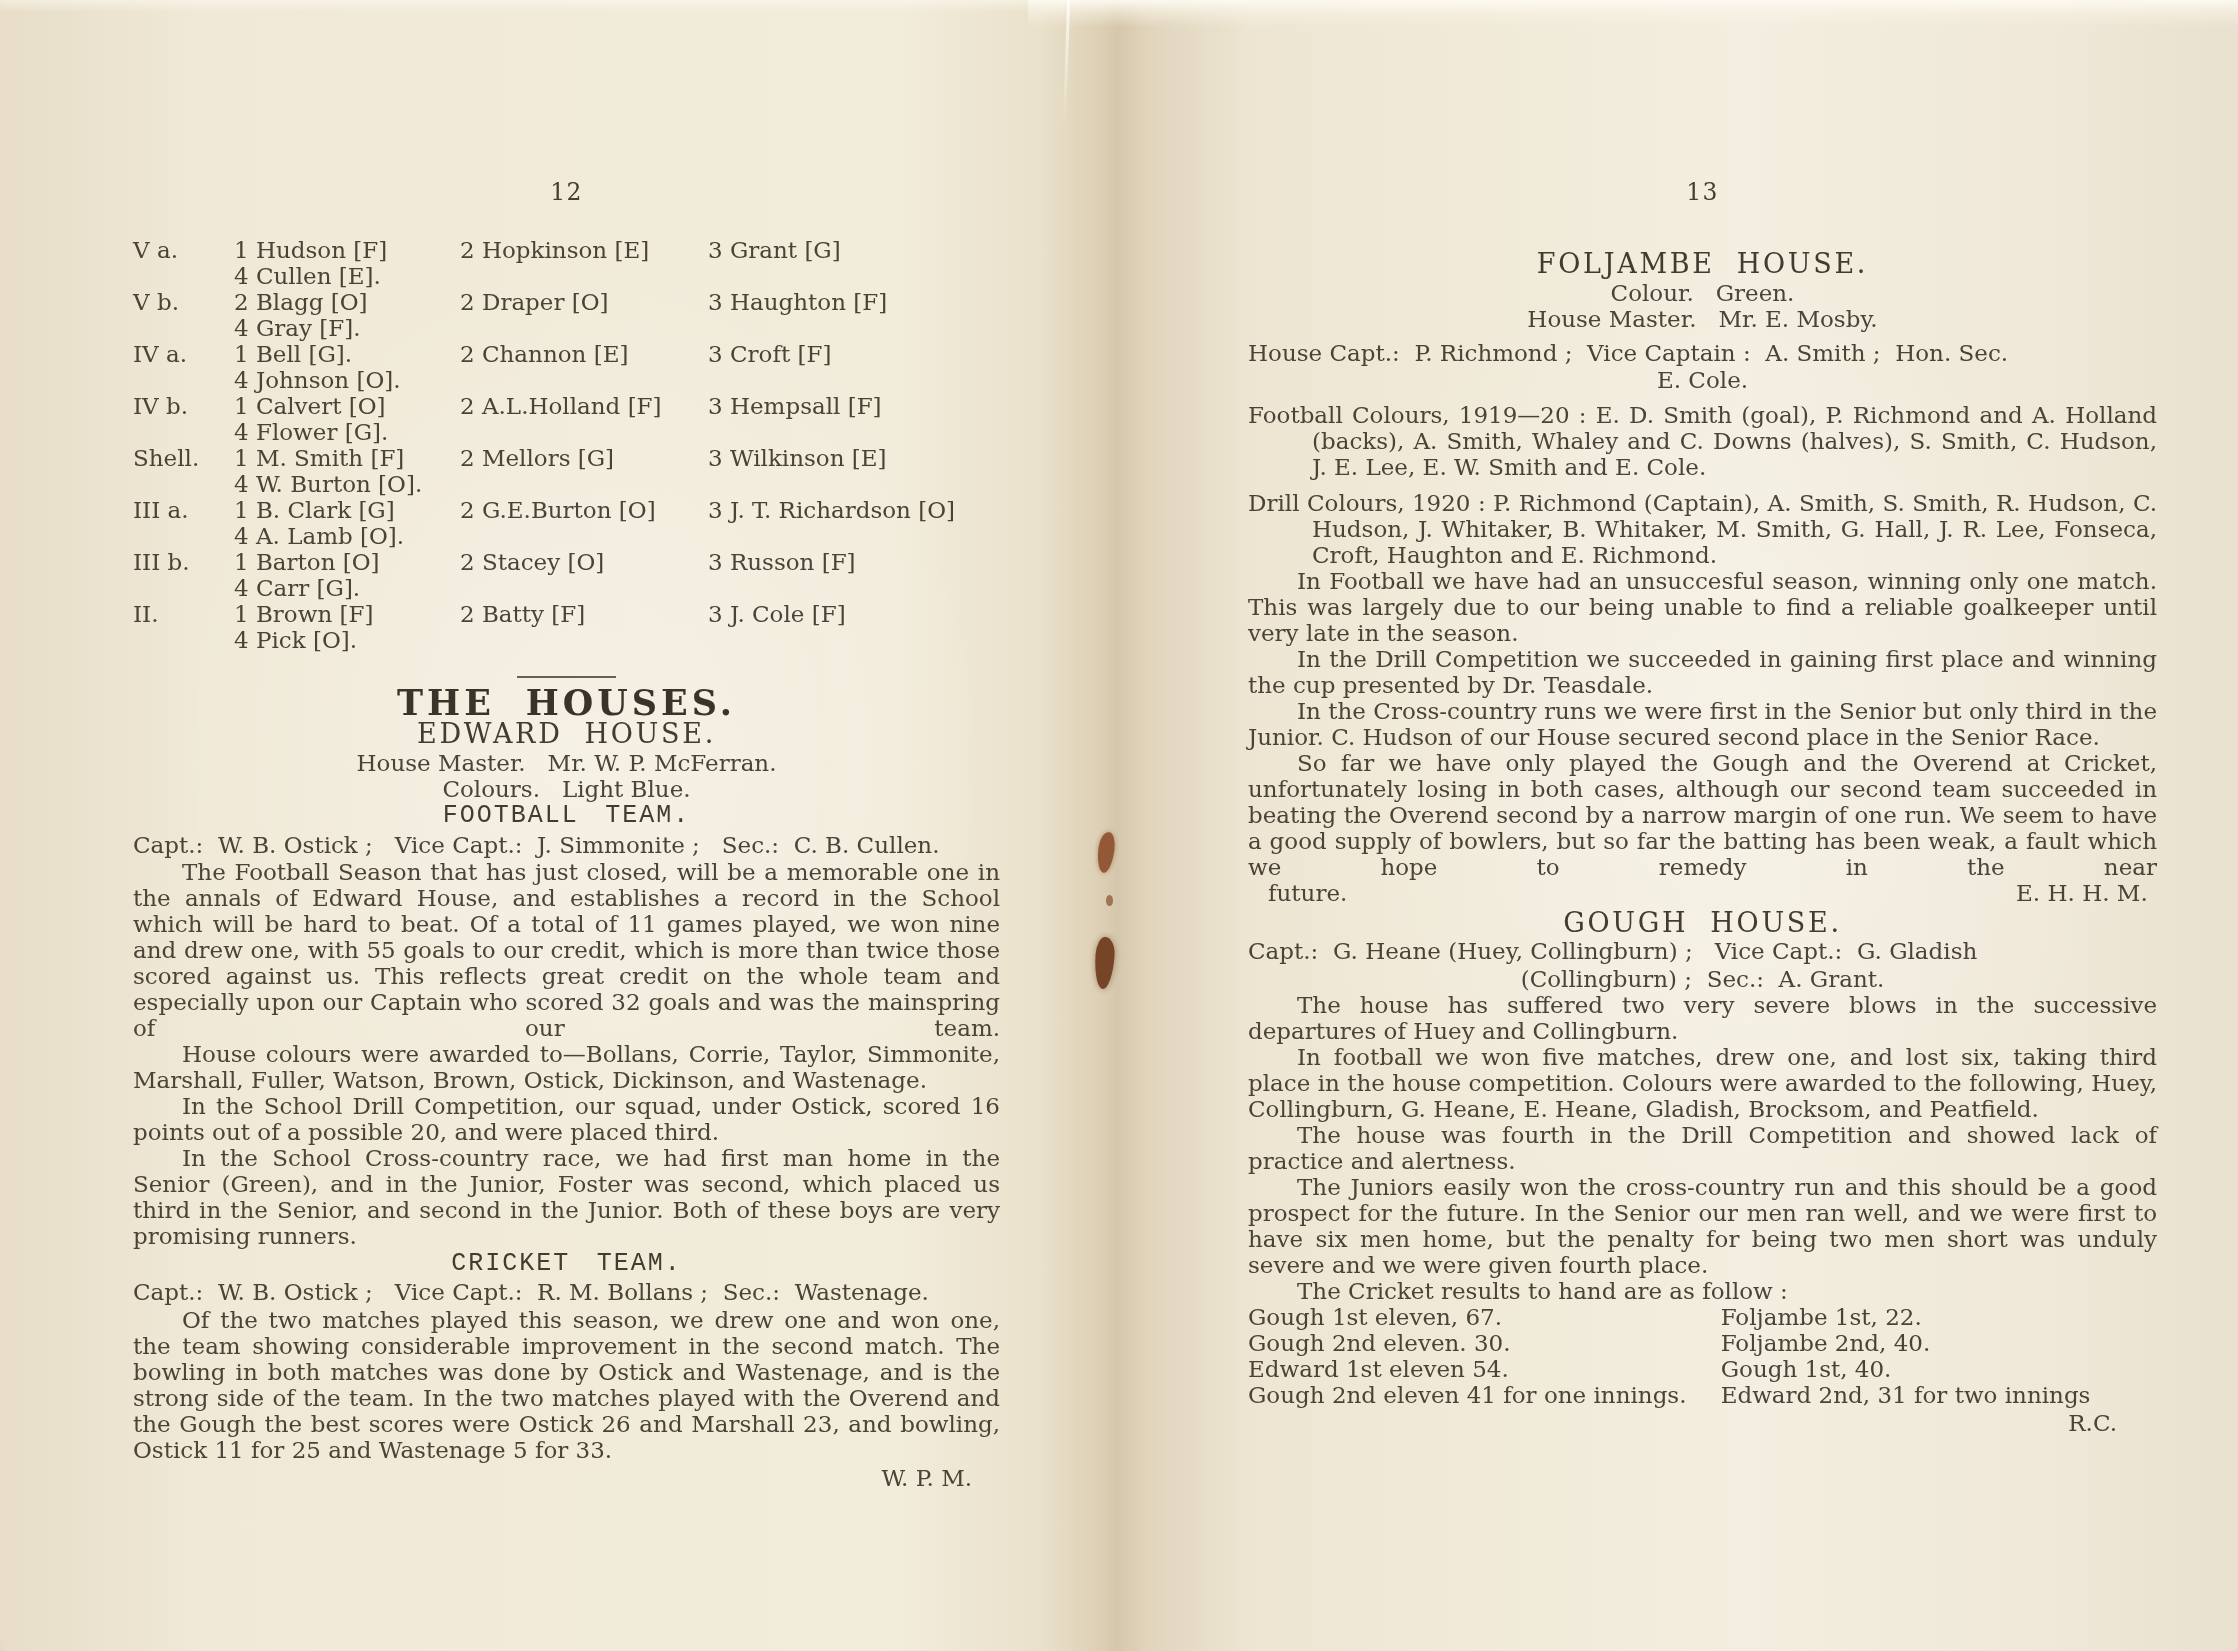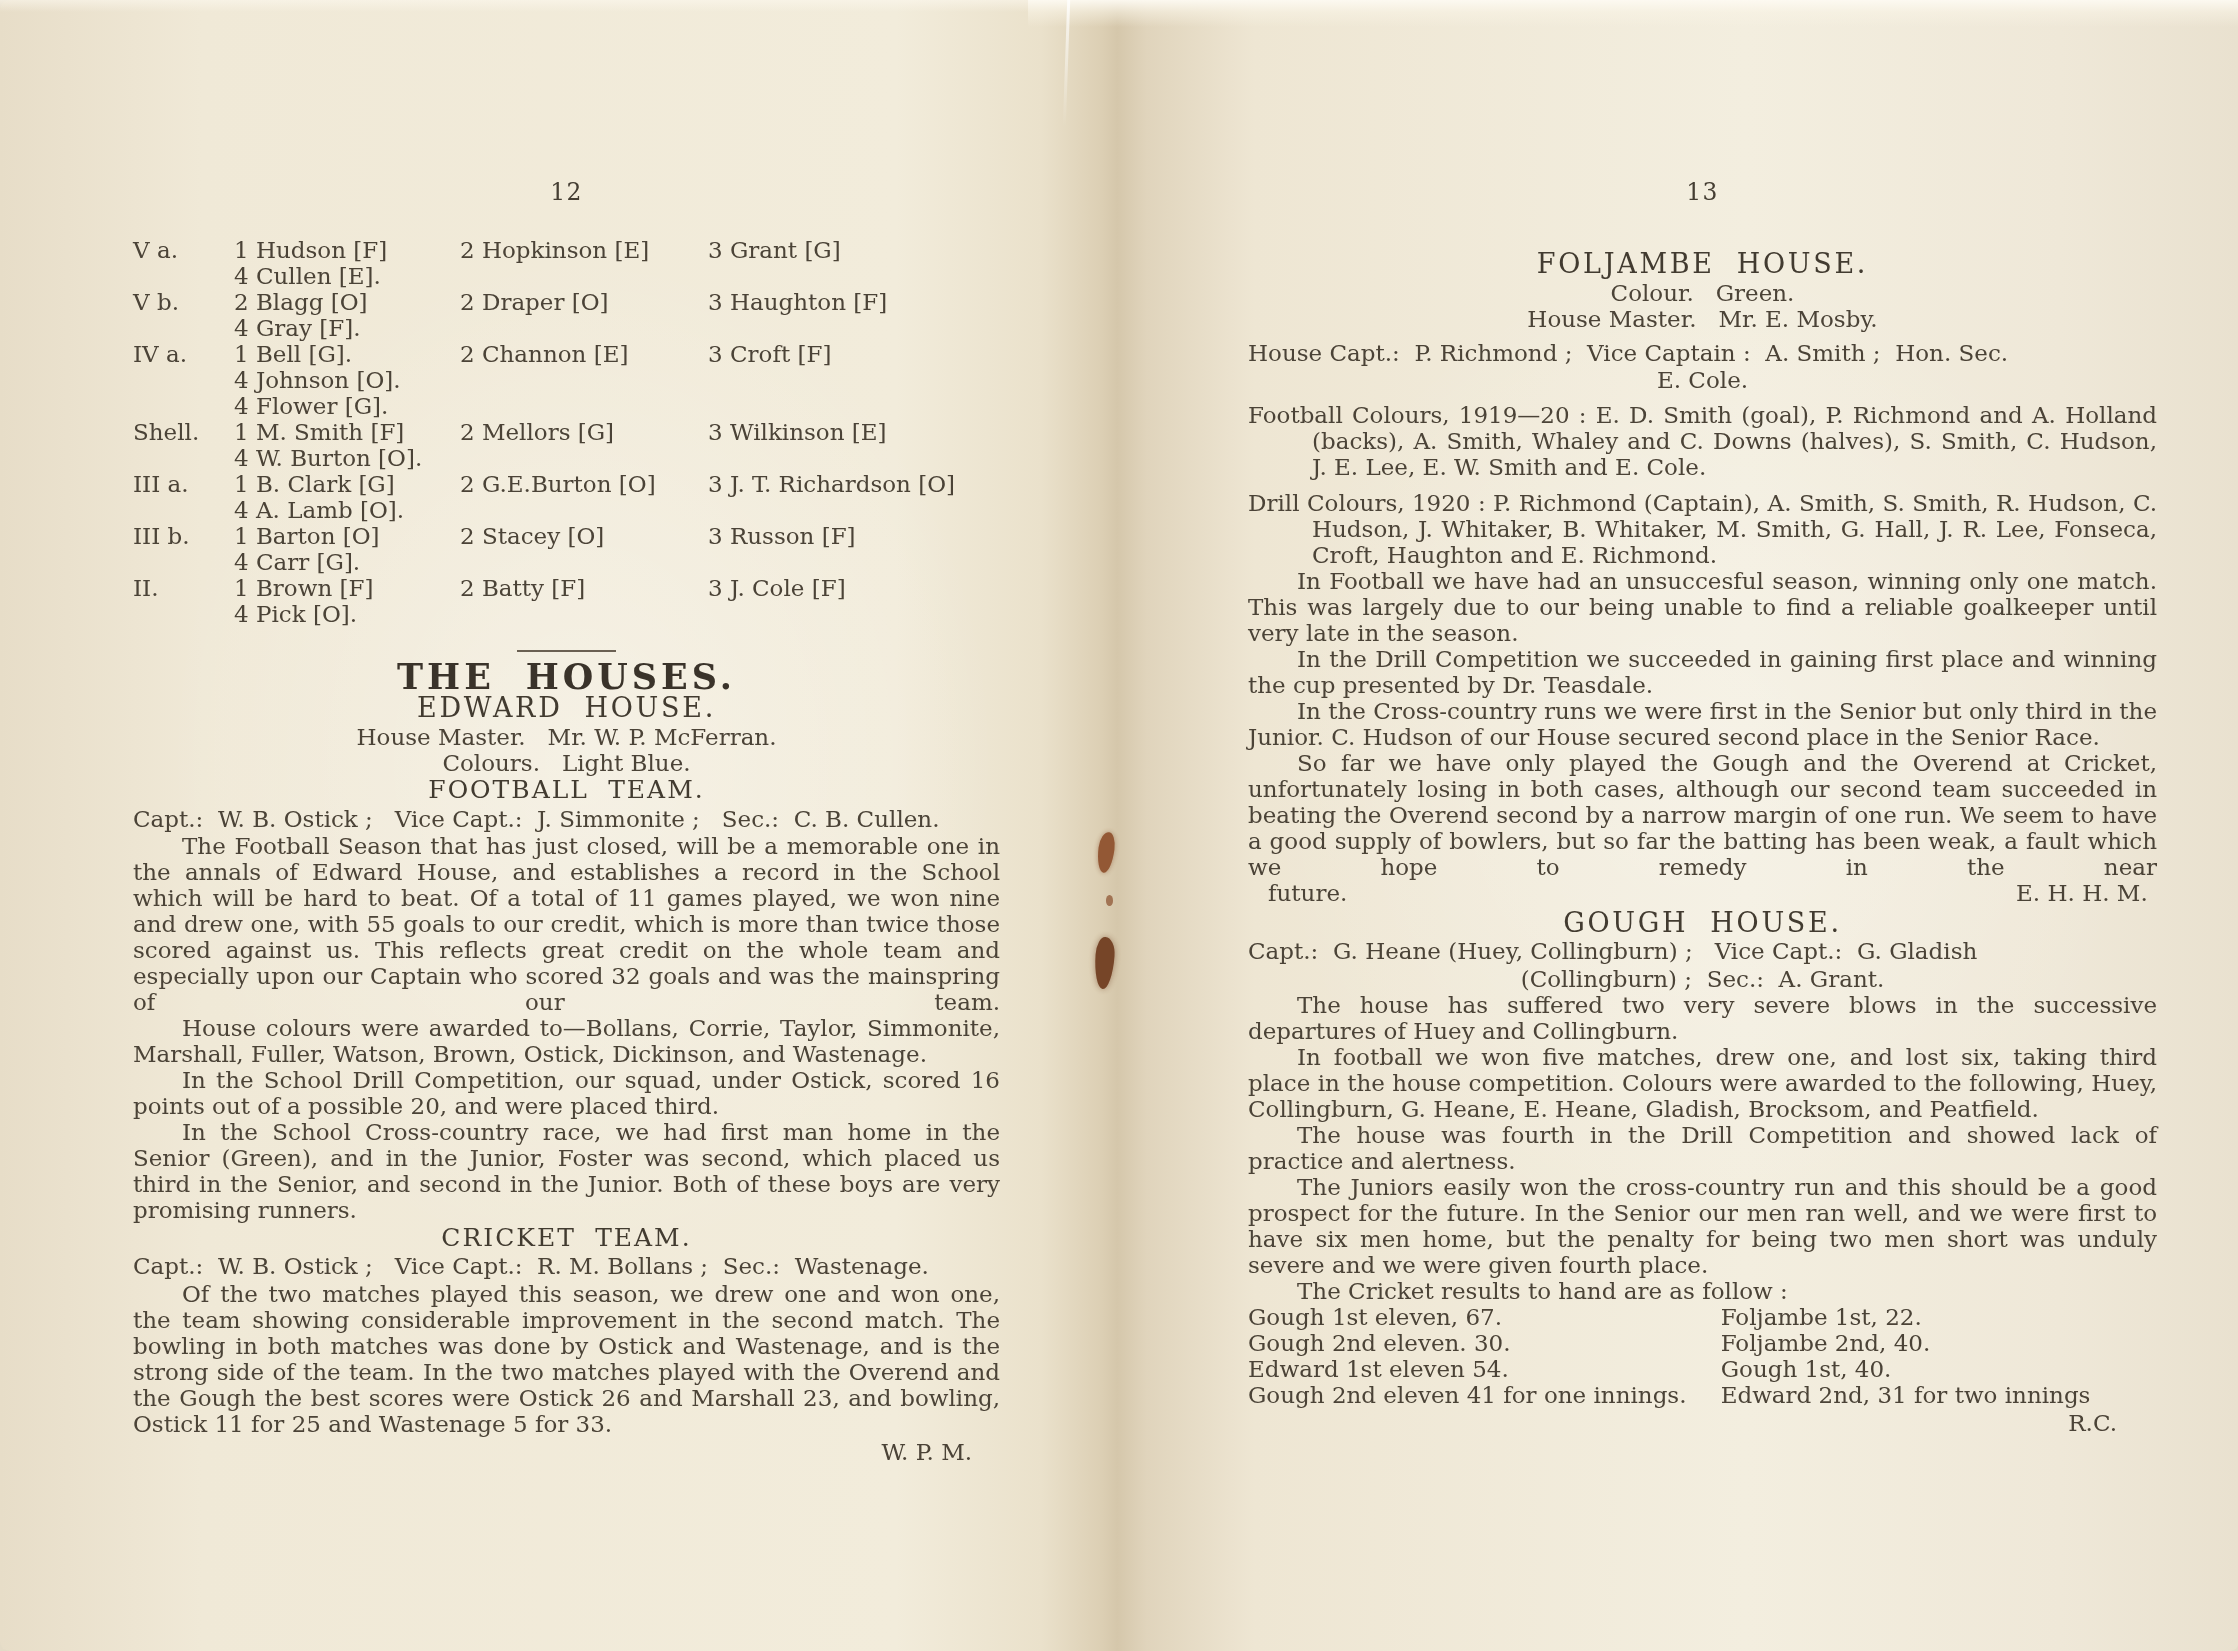--- a/index.html
+++ b/index.html
@@ -70,21 +70,21 @@
   .h-houses {
     margin:0 0 5.3px; text-align:center; font-size:35px; font-weight:bold;
     letter-spacing:4px; word-spacing:14.7px; color:#3a332a;
   }
   .h-house {
     margin:1.3px 0 2.7px; text-align:center; font-size:27px; font-weight:normal;
     letter-spacing:2.7px; word-spacing:10.7px; color:#423b30;
   }
   .h-sub {
     margin:1.3px 0 1.3px; text-align:center; font-size:25px; font-weight:normal;
-    letter-spacing:2px; word-spacing:9.3px; color:#423b30;
+    letter-spacing:2px; word-spacing:9.3px; color:#423b30;font-family:Liberation Mono, monospace;
   }
   .center-line { text-align:center; white-space:pre-wrap; margin:0; }
   .capt { white-space:pre-wrap; margin:2.7px 0 1.3px; }
   .para { margin:0; text-indent:49px; text-align:justify; }
   .para.jlast { text-align-last:justify; }
   .hang { margin:9.3px 0 0; padding-left:64px; text-indent:-64px; text-align:justify; }
   .sig-right { text-align:right; padding-right:28px; margin-top:2.7px; }
   .sig-flex { display:flex; justify-content:space-between; padding-right:9.3px;margin-left:20px; }
   .resrow { display:flex; }
   .res-left { width:52%; flex:none; }
@@ -128,20 +128,26 @@
       </div>
       <div class="trow">
         <span class="t-form">IV a.</span>
         <span class="t-c1">1 Bell [G].</span>
         <span class="t-c2">2 Channon [E]</span>
         <span class="t-c3">3 Croft [F]</span>
       </div>
       <div class="trow sub">
         <span class="t-form"></span>
         <span class="t-c1">4 Johnson [O].</span>
+      </div>
+      <div class="trow">
+        <span class="t-form">IV b.</span>
+        <span class="t-c1">1 Calvert [O]</span>
+        <span class="t-c2">2 A.L.Holland [F]</span>
+        <span class="t-c3">3 Hempsall [F]</span>
       </div>
       <div class="trow sub">
         <span class="t-form"></span>
         <span class="t-c1">4 Flower [G].</span>
       </div>
       <div class="trow">
         <span class="t-form">Shell.</span>
         <span class="t-c1">1 M. Smith [F]</span>
         <span class="t-c2">2 Mellors [G]</span>
         <span class="t-c3">3 Wilkinson [E]</span>

